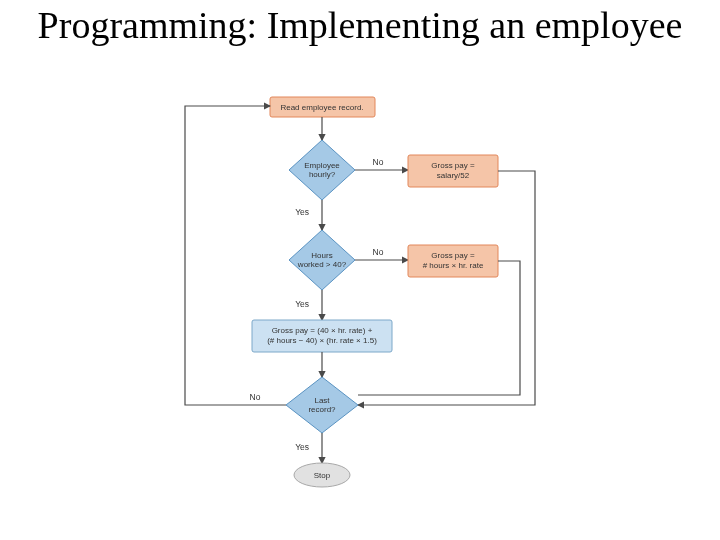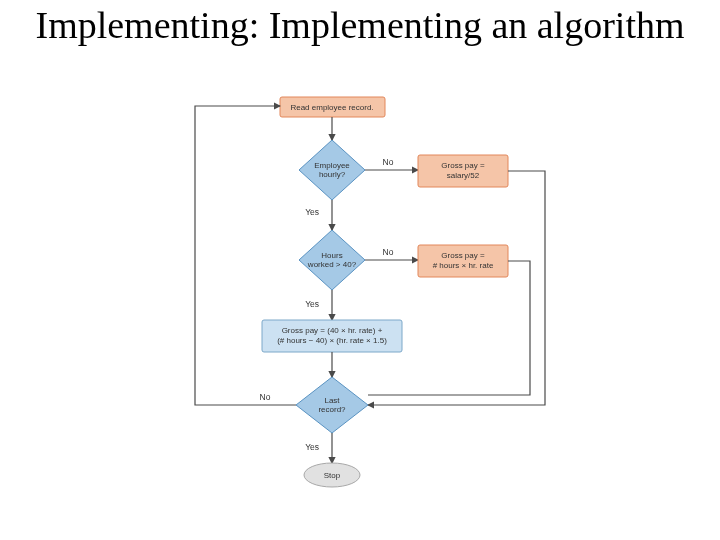--- a/index.html
+++ b/index.html
@@ -1,32 +1,32 @@
 <!DOCTYPE html>
 <html><head>
 <meta charset="utf-8">
 <style>
   html,body{margin:0;padding:0;width:720px;height:540px;background:#fff;font-family:"Times New Roman",serif;}
   .slide{position:relative;width:720px;height:540px;}
   .title{position:absolute;left:20px;top:5px;width:680px;text-align:center;font-size:38px;line-height:1.1;color:#000;}
-  .chart{position:absolute;left:150px;top:95px;width:415px;height:430px;}
+  .chart{position:absolute;left:140px;top:95px;width:415px;height:430px;}
   svg{display:block;}
   .proc-red{fill:#f5c5a8;stroke:#e2875b;stroke-width:1;}
   .proc-blue{fill:#cce1f2;stroke:#7da8c9;stroke-width:1;}
   .decision{fill:#a5c9e6;stroke:#5a93c2;stroke-width:1;}
   .term{fill:#e1e1e1;stroke:#a8a8a8;stroke-width:1;}
   .arrow{stroke:#4a4a4a;stroke-width:1.2;fill:none;}
   .ahead{fill:#4a4a4a;}
   .btxt{font-family:Arial,Helvetica,sans-serif;font-size:8px;fill:#333;}
   .lbl{font-family:Arial,Helvetica,sans-serif;font-size:8.5px;fill:#333;}
 </style>
 </head>
 <body>
 <div class="slide">
-  <div class="title">Implementing: Implementing an algorithm</div>
+  <div class="title">Programming: Implementing an employee</div>
 
   <div class="chart">
     <svg viewBox="0 0 415 430" width="415" height="430">
       <defs>
         <marker id="arr" markerWidth="6" markerHeight="6" refX="5" refY="3" orient="auto">
           <path d="M0,0 L6,3 L0,6 Z" class="ahead"></path>
         </marker>
       </defs>
 
       <rect x="130" y="2" width="105" height="20" rx="2" class="proc-red"></rect>

